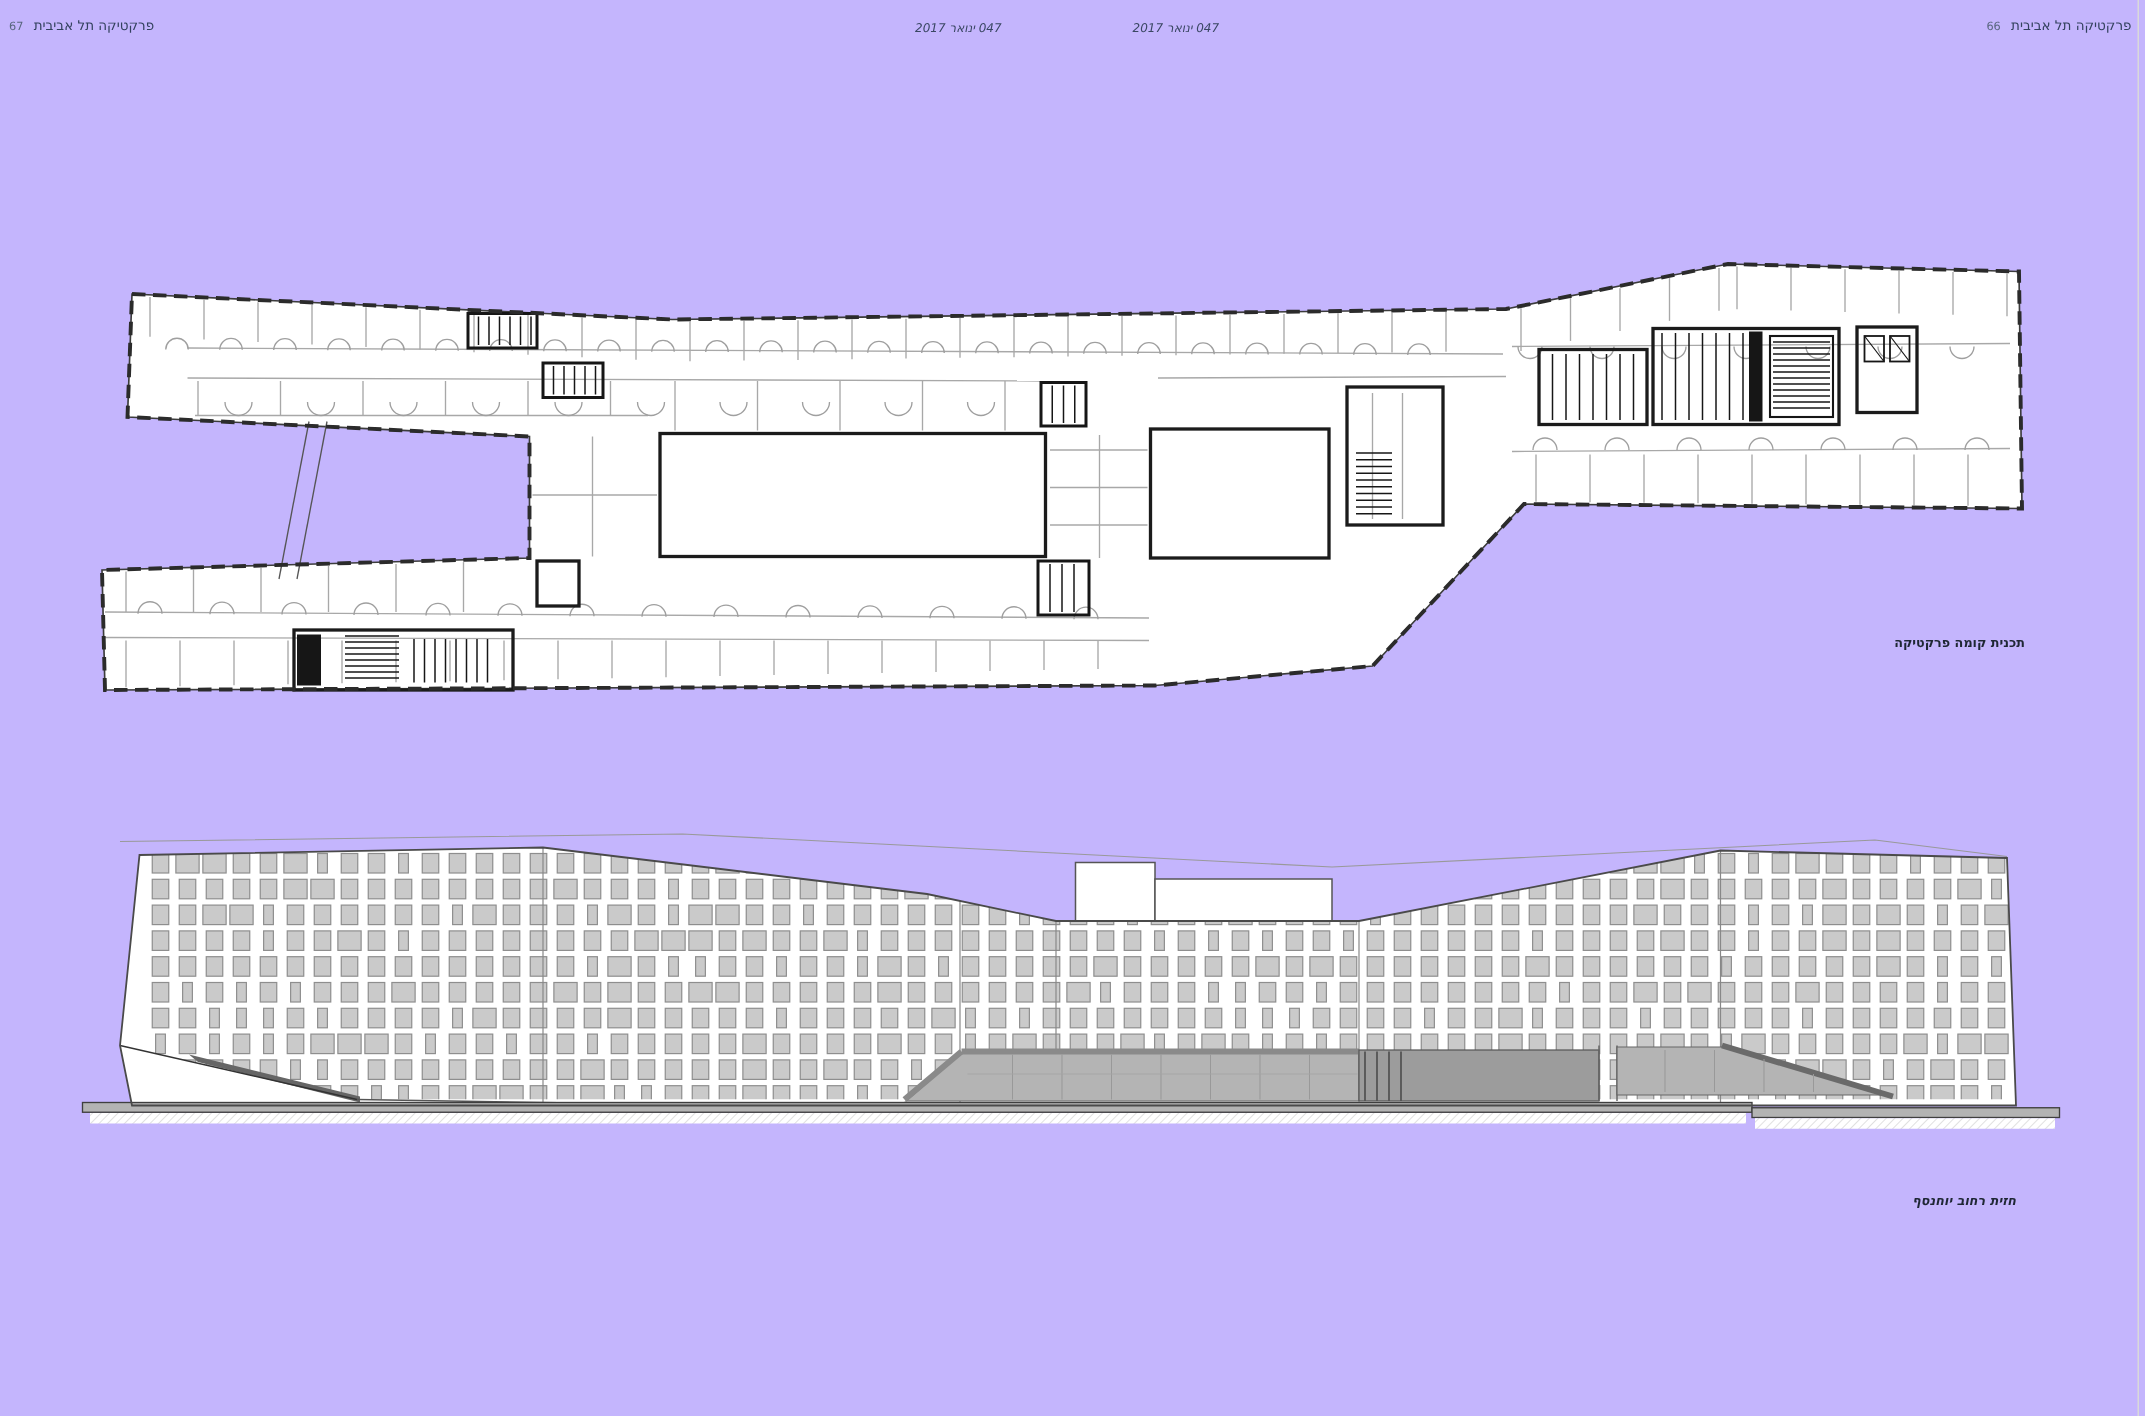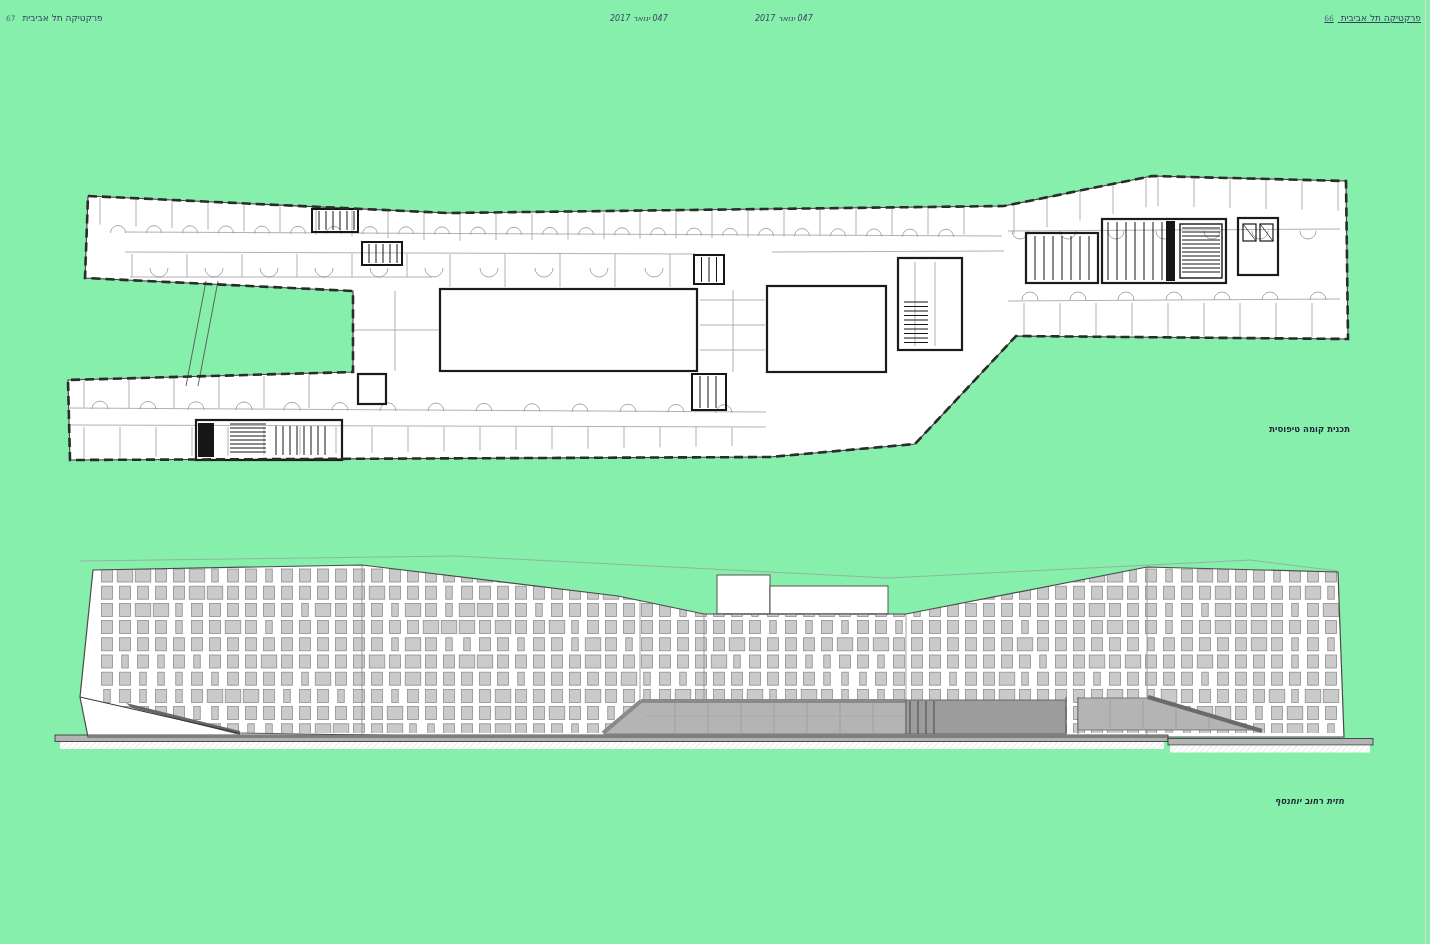--- a/index.html
+++ b/index.html
@@ -1,16 +1,16 @@
 <!DOCTYPE html>
 <html><head>
 <meta charset="utf-8">
 <style>
   html,body{margin:0;padding:0;background:#fff;}
-  #page{position:relative;width:1430px;height:944px;background:#86efac;overflow:hidden;
+  #page{position:relative;width:1430px;height:944px;background:#c4b5fd;overflow:hidden;
         font-family:"DejaVu Sans",sans-serif;}
   .hdr{position:absolute;top:13px;font-size:9px;color:#33415e;white-space:nowrap;direction:rtl;}
   .hdr .pgnum{font-size:7.5px;color:#5a6780;margin-right:4px;}
   .issue{position:absolute;top:14px;font-size:8px;color:#3a4763;white-space:nowrap;direction:rtl;font-style:italic;}
   .caption{position:absolute;font-size:8.5px;font-weight:bold;color:#1f2735;direction:rtl;white-space:nowrap;}
   #drawing{position:absolute;left:0;top:0;}
   #page-edge{position:absolute;left:1425px;top:0;width:1px;height:944px;background:#d9d9d9;}
 </style>
 </head>
 <body>
@@ -18,21 +18,21 @@
 <div id="page">
 
   <div class="hdr" style="left:6px;">
     <span>פרקטיקה תל אביבית</span>
     <span class="pgnum">67</span>
   </div>
 
   <div class="issue" style="left:610px;">047 ינואר 2017</div>
   <div class="issue" style="left:755px;">047 ינואר 2017</div>
 
-  <div class="hdr" style="right:9px;text-decoration:underline;">
+  <div class="hdr" style="right:9px;">
     <span>פרקטיקה תל אביבית</span>
     <span class="pgnum">66</span>
   </div>
 
   <svg id="drawing" width="1430" height="944" viewBox="0 0 1430 944">
     <defs>
       <clipPath id="bclip">
         <polygon points="93,570 362,565 618,596 704,614 906,614 1147,567 1338,572 1344,733 240,733 80,697"></polygon>
       </clipPath>
       <pattern id="hatch" width="4" height="4" patternUnits="userSpaceOnUse" patternTransform="rotate(45)">
@@ -1023,17 +1023,17 @@
         <line x1="80" y1="697" x2="238" y2="733" stroke="#333" stroke-width="1"></line>
         <line x1="238" y1="733" x2="460" y2="736.5" stroke="#555" stroke-width="1"></line>
         <rect x="55" y="735" width="1113" height="6.5" fill="#b3b3b3" stroke="#3f3f3f" stroke-width="0.9"></rect>
         <rect x="1168" y="738.5" width="205" height="6.5" fill="#b3b3b3" stroke="#3f3f3f" stroke-width="0.9"></rect>
         <rect x="60" y="742" width="1104" height="7" fill="url(#hatch)" stroke="none"></rect>
         <rect x="1170" y="745.5" width="200" height="7" fill="url(#hatch)" stroke="none"></rect>
         <polygon points="93,570 362,565 618,596 704,614 906,614 1147,567 1338,572 1344,737 88,737 80,697" fill="none" stroke="#4a4a4a" stroke-width="1.2"></polygon>
       </g>
   </svg>
 
-  <div class="caption" style="right:80px;top:424px;">תכנית קומה טיפוסית</div>
+  <div class="caption" style="right:80px;top:424px;">תכנית קומה פרקטיקה</div>
   <div class="caption" style="right:86px;top:796px;font-style:italic;">חזית רחוב יוחנסף</div>
 
   <div id="page-edge"></div>
 </div>
 
 </body></html>

